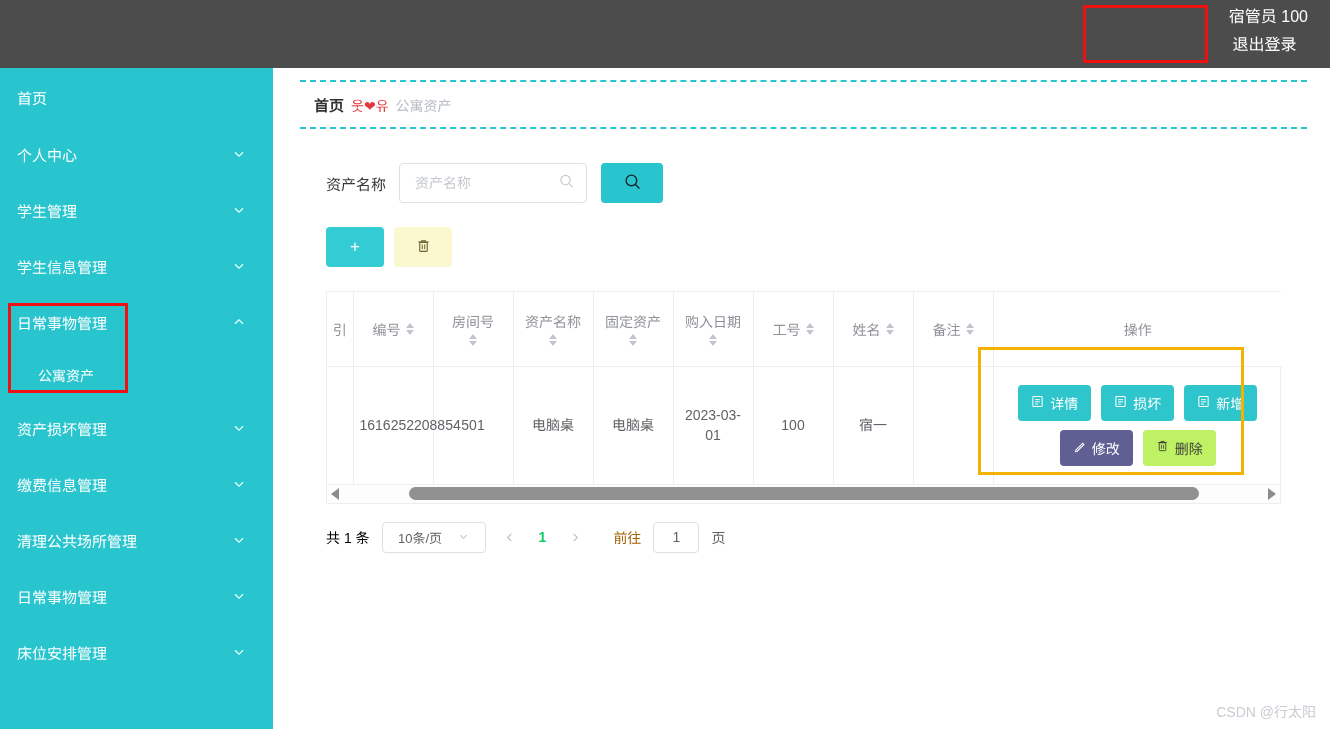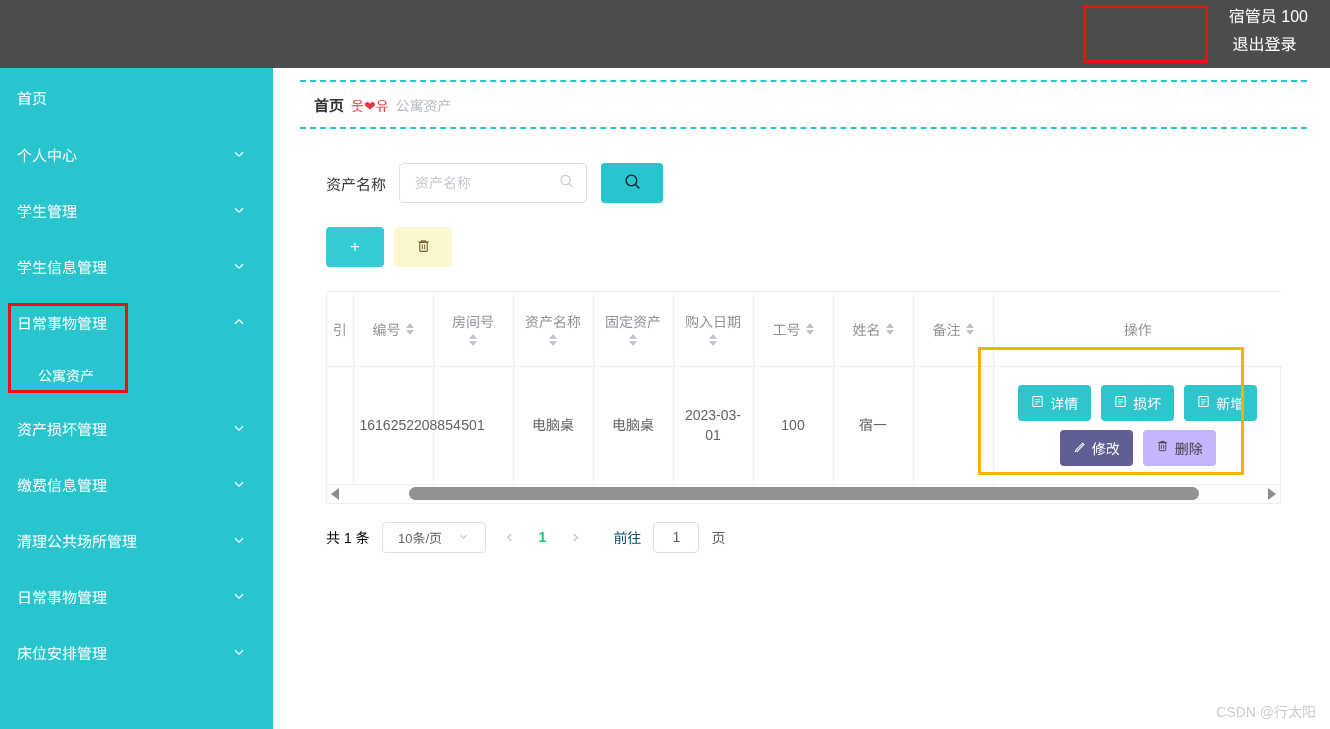--- a/index.html
+++ b/index.html
@@ -151,21 +151,21 @@
 
   
   .ops { display:flex; flex-wrap:wrap; justify-content:center; gap:9px 10px; max-width:250px; margin:0 auto; }
   .op-btn {
     height:36px; padding:0 13px; border:none; border-radius:4px;
     font-size:14px; cursor:pointer; display:inline-flex;
     align-items:center; gap:6px; white-space:nowrap;
   }
   .op-teal  { background:#2fc5cd; color:#ffffff; }
   .op-purple{ background:#5f5f93; color:#ffffff;align-items:center; }
-  .op-yellow{ background:#c4b5fd; color:#3f3f3f; }
+  .op-yellow{ background:#bef264; color:#3f3f3f; }
   .ops-row2 { display:flex; justify-content:center; gap:10px; width:100%; }
   .anno-yellow {
     position:absolute; left:1005px; top:347px; width:266px; height:128px;
     border:3px solid #f5b301; pointer-events:none; z-index:25;
   }
 
   
   .hscroll {
     position:relative; margin-left:26px; width:955px; height:19px;
     background:#fdfdfd; border:1px solid #ebeef5; border-top:none;
@@ -189,21 +189,21 @@
   .pg-total { color:#000000; }
   .pg-select {
     width:104px; height:31px; border:1px solid #dcdfe6; border-radius:4px;
     display:flex; align-items:center; justify-content:center; gap:16px;
     color:#606266; font-size:13px; cursor:pointer; position:relative;
   }
   .pg-select .caret { color:#c0c4cc; font-size:11px; }
   .pg-arrow { width:24px; height:26px; display:flex; align-items:center;
               justify-content:center; color:#c0c4cc; font-size:14px; cursor:pointer; }
   .pg-page { color:#13ce66; font-weight:bold; font-size:14px; padding:0 5px; cursor:pointer; }
-  .pg-goto { color:#0c4a6e; margin-left:14px; }
+  .pg-goto { color:#a16207; margin-left:14px; }
   .pg-input {
     width:46px; height:31px; border:1px solid #dcdfe6; border-radius:4px;
     text-align:center; font-size:14px; color:#606266; outline:none;
     font-family:"Liberation Sans","DejaVu Sans",sans-serif;
   }
 
   .watermark {
     position:absolute; right:14px; bottom:8px;
     color:#c9ccd1; font-size:14px;
   }

